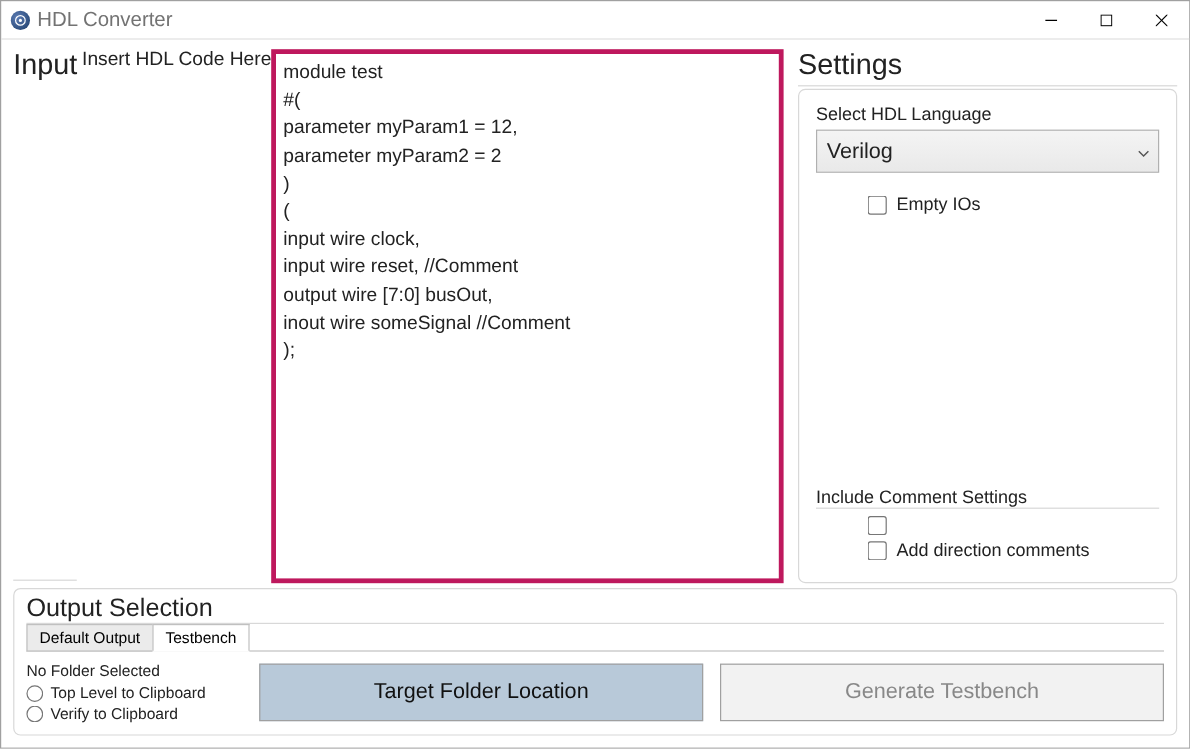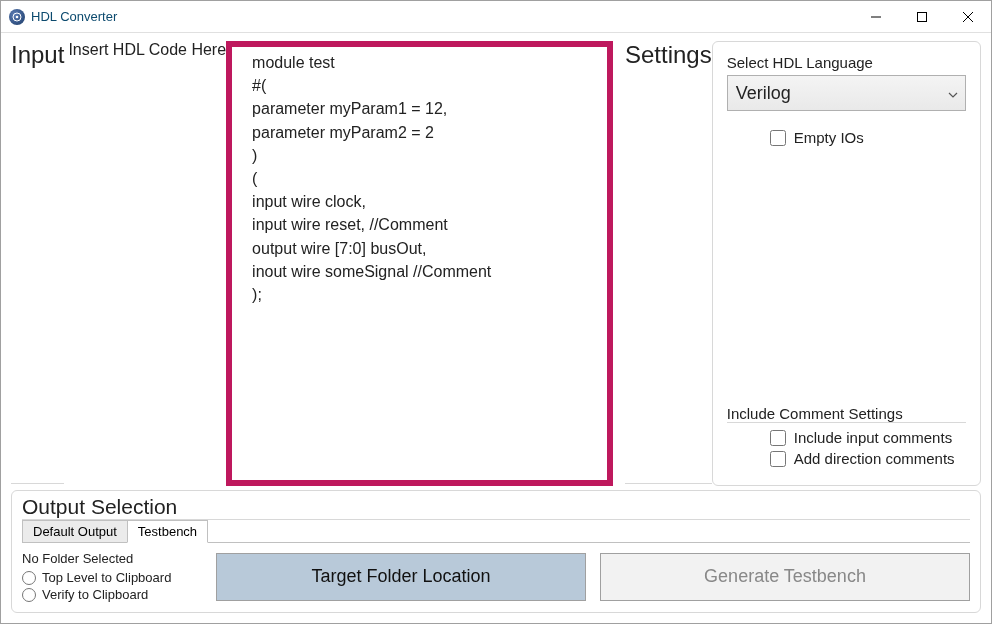--- a/index.html
+++ b/index.html
@@ -40,22 +40,22 @@
       width: 16px;
       height: 16px;
       border-radius: 50%;
       background: radial-gradient(circle at 35% 35%, #5d7db5 0%, #1a3a66 100%);
       display: flex;
       align-items: center;
       justify-content: center;
     }
     .app-icon svg { display: block; }
     .title-text {
-      font-size: 13px;
-      color: #0c4a6e;
+      font-size: 17px;
+      color: #737373;
     }
     .win-controls {
       display: flex;
       height: 100%;
     }
     .win-btn {
       width: 46px;
       height: 100%;
       display: flex;
       align-items: center;
@@ -92,35 +92,35 @@
       margin-bottom: 2px;
     }
     .input-label {
       font-size: 16px;
       color: #222;
       padding-left: 4px;
       margin-bottom: 2px;
     }
     .code-area {
       flex: 1;
-      border: 6px solid #be185d;
-      padding: 4px 20px;
+      border: 4px solid #be185d;
+      padding: 4px 6px;
       font-family: "Segoe UI", Arial, sans-serif;
       font-size: 16px;
       line-height: 1.45;
       resize: none;
       outline: none;
       white-space: pre;
       overflow: auto;
       color: #222;
     }
     .settings-panel {
-      width: 356px;
-      display: flex;
-      flex-direction: row;
+      width: 316px;
+      display: flex;
+      flex-direction: column;
     }
     .settings-box {
       border: 1px solid #d8d8d8;
       border-radius: 6px;
       padding: 12px 14px 14px 14px;
       flex: 1;
       display: flex;
       flex-direction: column;
       gap: 18px;
     }
@@ -331,21 +331,20 @@
 
           <label class="check-row">
             <input type="checkbox" style="">
             <span>Empty IOs</span>
           </label>
 
           <div class="comment-group">
             <div class="comment-group-title">Include Comment Settings</div>
             <label class="check-row">
               <input type="checkbox" style="">
-              <span>Include input comments</span>
             </label>
             <label class="check-row">
               <input type="checkbox" style="">
               <span>Add direction comments</span>
             </label>
           </div>
 
         </div>
       </div>
 

